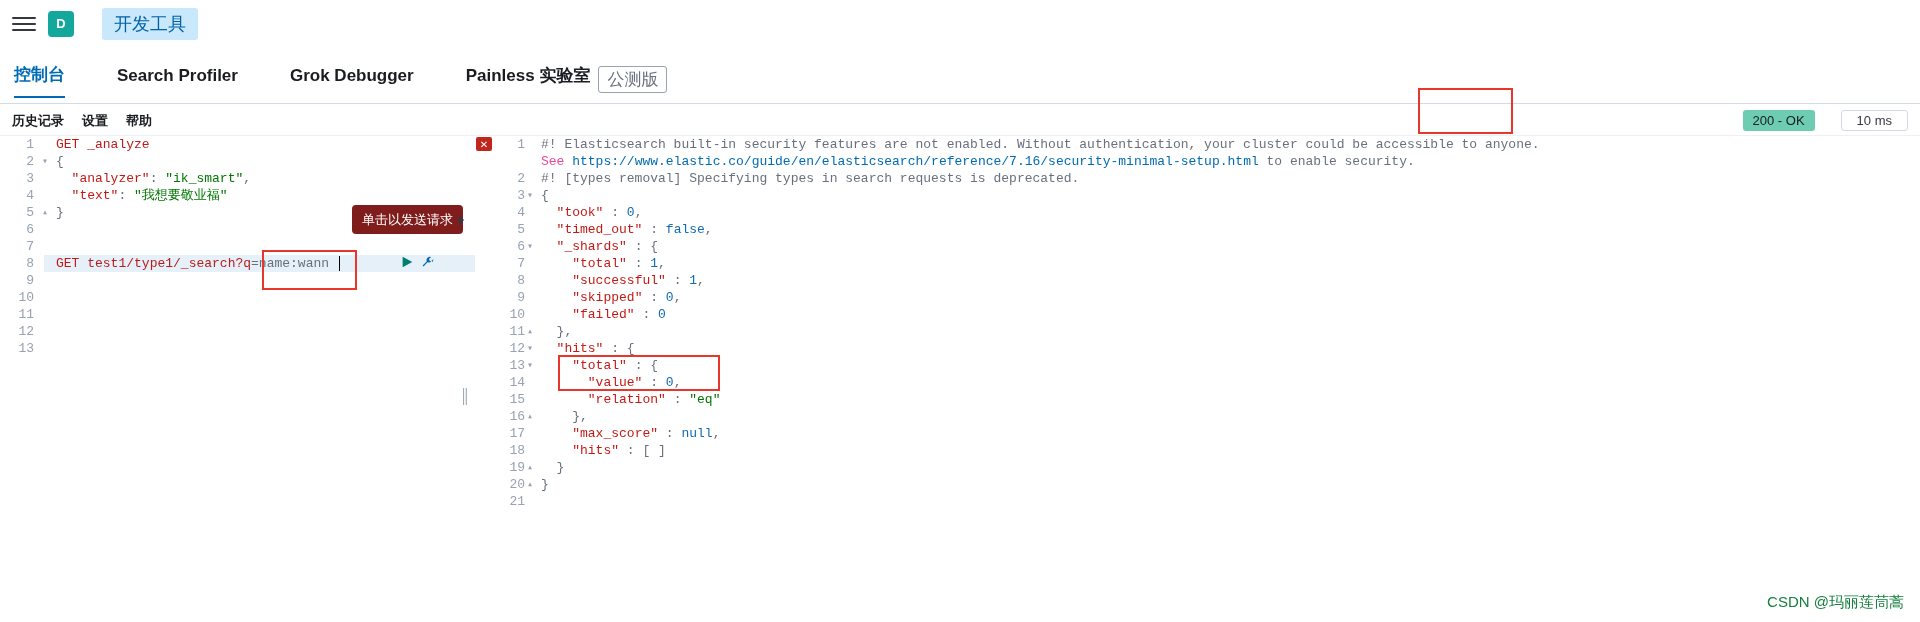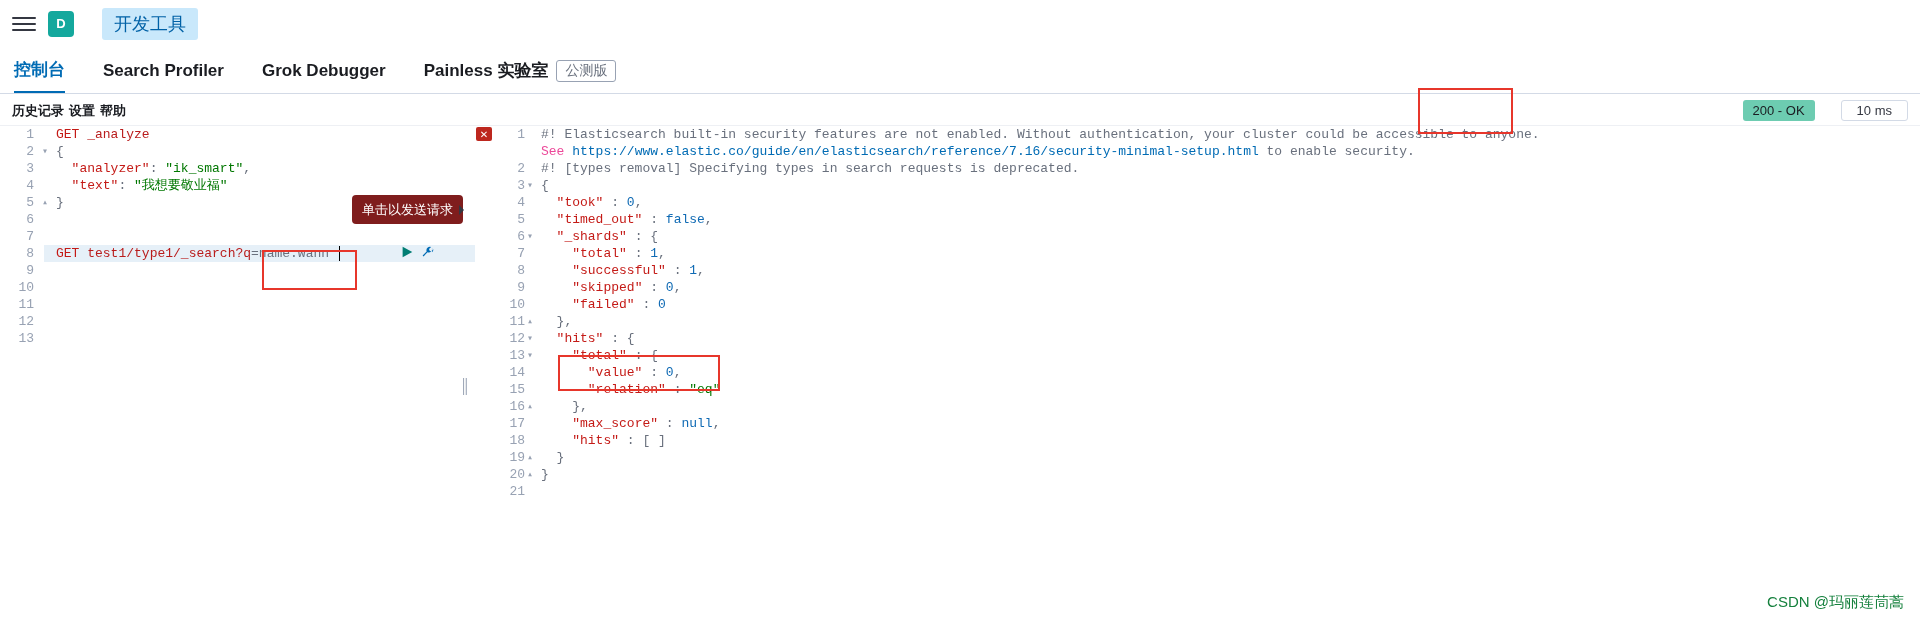--- a/index.html
+++ b/index.html
@@ -2,26 +2,26 @@
 <html><head>
 <meta charset="utf-8">
 <style>
 * { box-sizing: border-box; margin: 0; padding: 0; }
 body { font-family: -apple-system, BlinkMacSystemFont, "Segoe UI", Helvetica, Arial, sans-serif; font-size: 14px; color: #343741; background: #fff; width: 1920px; height: 622px; overflow: hidden; position: relative; }
 .topbar { display: flex; align-items: center; height: 48px; padding: 0 12px; gap: 12px; border-bottom: 1px solid #fff; }
 .hamburger { width: 24px; height: 24px; cursor: pointer; display: flex; flex-direction: column; justify-content: center; gap: 4px; }
 .hamburger span { height: 2px; background: #343741; border-radius: 1px; }
 .logo-badge { width: 26px; height: 26px; background: #14a89d; color: #fff; border-radius: 4px; display: flex; align-items: center; justify-content: center; font-weight: 600; font-size: 13px; }
 .tool-chip { background: #c9e8fb; color: #0061a6; padding: 4px 12px; border-radius: 3px; font-size: 18px; cursor: pointer; margin-left: 16px; }
-.tabs { display: flex; align-items: center; gap: 38px; padding: 10px 14px 0 14px; border-bottom: 1px solid #d3dae6; }
+.tabs { display: flex; align-items: center; gap: 52px; padding: 10px 14px 0 14px; border-bottom: 1px solid #d3dae6; }
 .tab { font-size: 17px; font-weight: 700; color: #1a1c21; padding-bottom: 10px; cursor: pointer; display: flex; align-items: center; gap: 8px; }
 .tab.active { color: #006bb4; border-bottom: 2px solid #006bb4; }
-.beta-badge { border: 1px solid #98a2b3; color: #69707d; padding: 1px 8px; border-radius: 3px; font-size: 14px; font-weight: 400; }
+.beta-badge { border: 1px solid #98a2b3; color: #69707d; padding: 1px 8px; border-radius: 3px; font-size: 17px; font-weight: 400; margin-top: 8px; }
 .subtabs { display: flex; align-items: center; justify-content: space-between; padding: 6px 12px 4px 12px; border-bottom: 1px solid #eef0f4; }
-.subtabs-left { display: flex; gap: 5px; }
+.subtabs-left { display: flex; gap: 18px; }
 .subtab { font-size: 13px; font-weight: 700; color: #1a1c21; cursor: pointer; }
 .subtabs-right { display: flex; align-items: center; gap: 26px; }
 .status-badge { background: #6dccb1; color: #1a1c21; padding: 3px 10px; border-radius: 3px; font-size: 13px; }
 .timing { font-size: 13px; color: #343741; border: 1px solid #d3dae6; padding: 2px 15px; border-radius: 3px; }
 .editor-wrap { display: flex; height: calc(622px - 48px - 41px - 30px); position: relative; }
 .pane { position: relative; font-family: Menlo, Consolas, "Courier New", monospace; font-size: 13px; line-height: 17px; }
 .pane-left { width: 475px; }
 .pane-right { flex: 1; }
 .gutter { position: absolute; left: 0; top: 0; width: 44px; background: #fff; text-align: right; color: #98a2b3; padding-right: 10px; }
 .gutter-r { position: absolute; left: 0; top: 0; width: 40px; text-align: right; color: #98a2b3; padding-right: 10px; }

